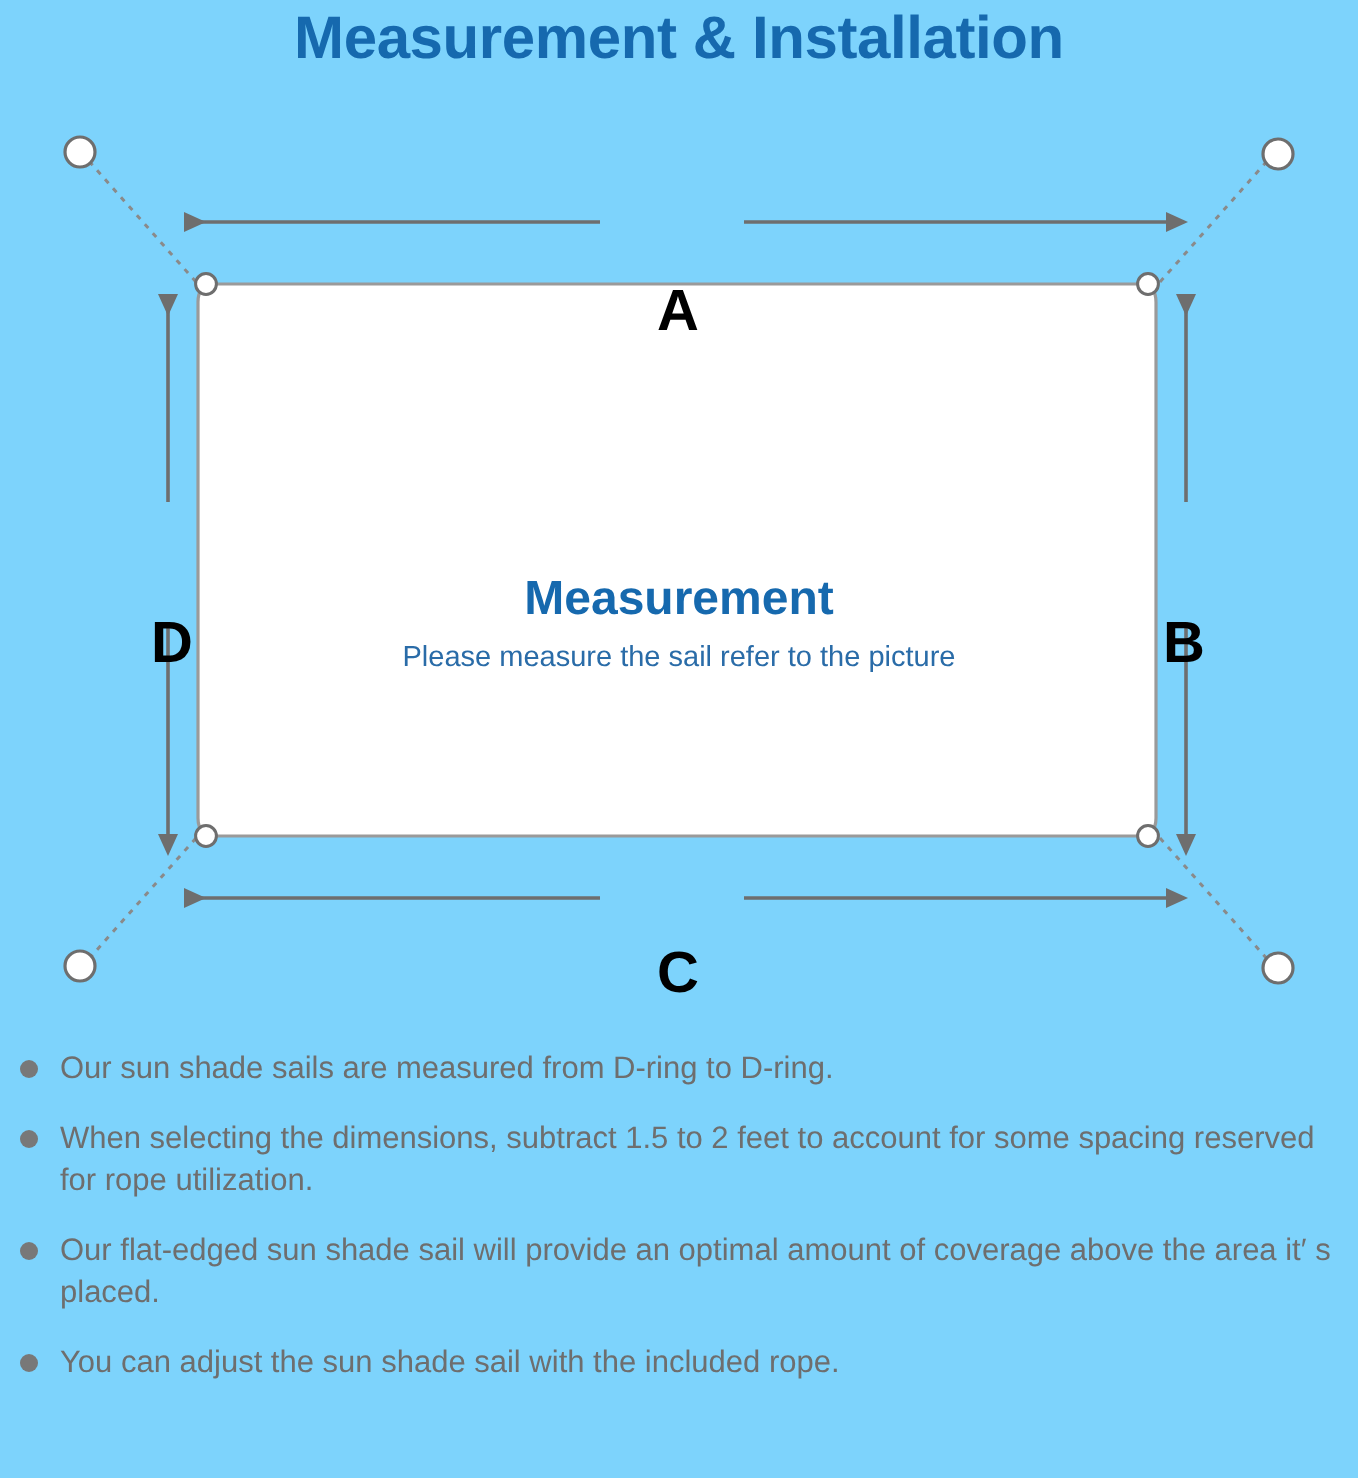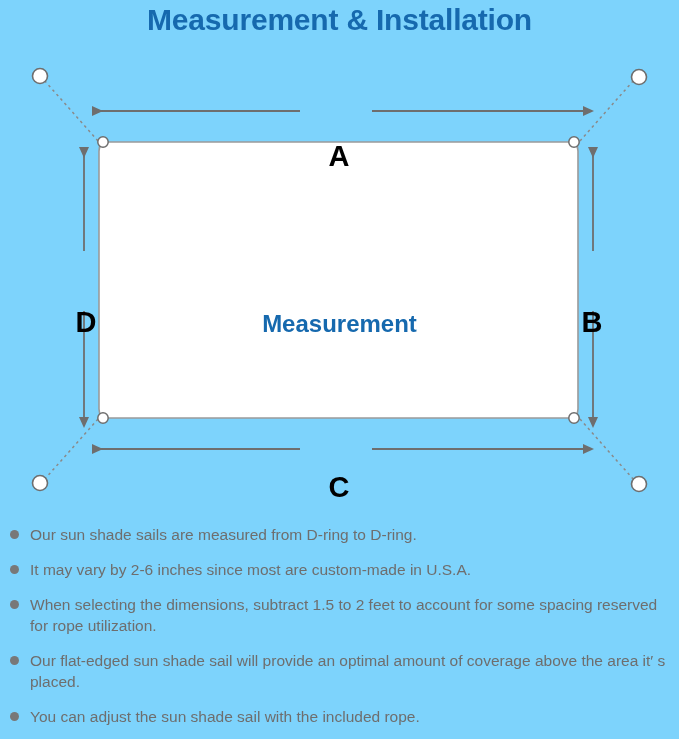--- a/index.html
+++ b/index.html
@@ -54,21 +54,20 @@
   .sail-title {
     position: absolute;
     left: 0;
     top: 240px;
     width: 679px;
     text-align: center;
     font-size: 24px;
     font-weight: bold;
     color: #1669ae;
     white-space: nowrap;
-    margin-top: 24px;
   }
   .sail-sub {
     position: absolute;
     left: 0;
     top: 275px;
     width: 679px;
     text-align: center;
     font-size: 14.5px;
     color: #2a6ca8;
     white-space: nowrap;
@@ -190,33 +189,30 @@
       </g>
 
     </svg>
 
     <div class="dim-letter" id="dim-a">A</div>
     <div class="dim-letter" id="dim-b">B</div>
     <div class="dim-letter" id="dim-c">C</div>
     <div class="dim-letter" id="dim-d">D</div>
 
     <div class="sail-title">Measurement</div>
+    <div class="sail-sub">Please measure the sail refer to the picture</div>
   </div>
 
   <div class="notes">
     <div class="note-item">
       <span class="bullet"></span>
       <span class="note-text">Our sun shade sails are measured from D-ring to D-ring.</span>
     </div>
     <div class="note-item">
       <span class="bullet"></span>
-      <span class="note-text">It may vary by 2-6 inches since most are custom-made in U.S.A.</span>
-    </div>
-    <div class="note-item">
-      <span class="bullet"></span>
       <span class="note-text">When selecting the dimensions, subtract 1.5 to 2 feet to account for some spacing reserved for rope utilization.</span>
     </div>
     <div class="note-item">
       <span class="bullet"></span>
       <span class="note-text">Our flat-edged sun shade sail will provide an optimal amount of coverage above the area it′ s placed.</span>
     </div>
     <div class="note-item">
       <span class="bullet"></span>
       <span class="note-text">You can adjust the sun shade sail with the included rope.</span>
     </div>

